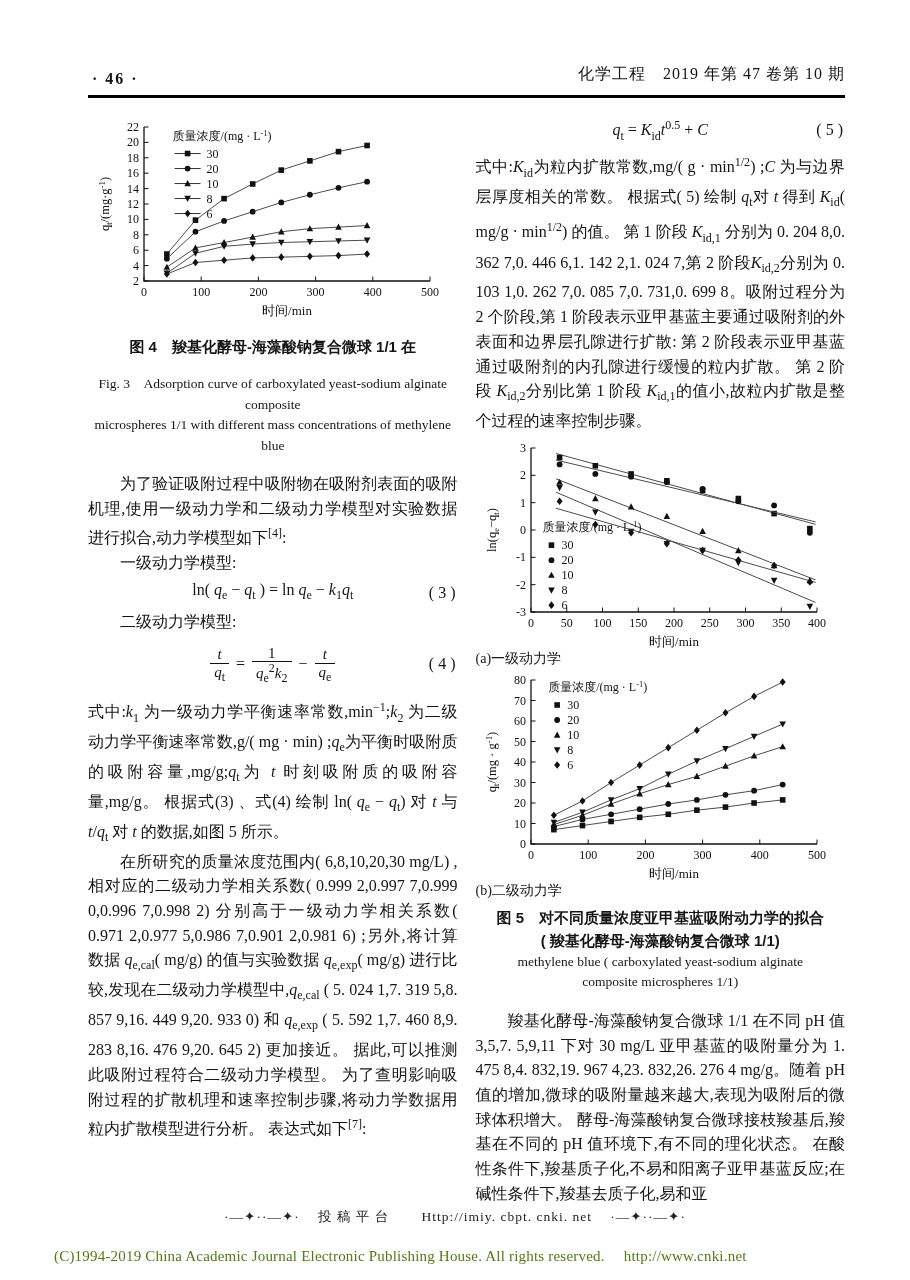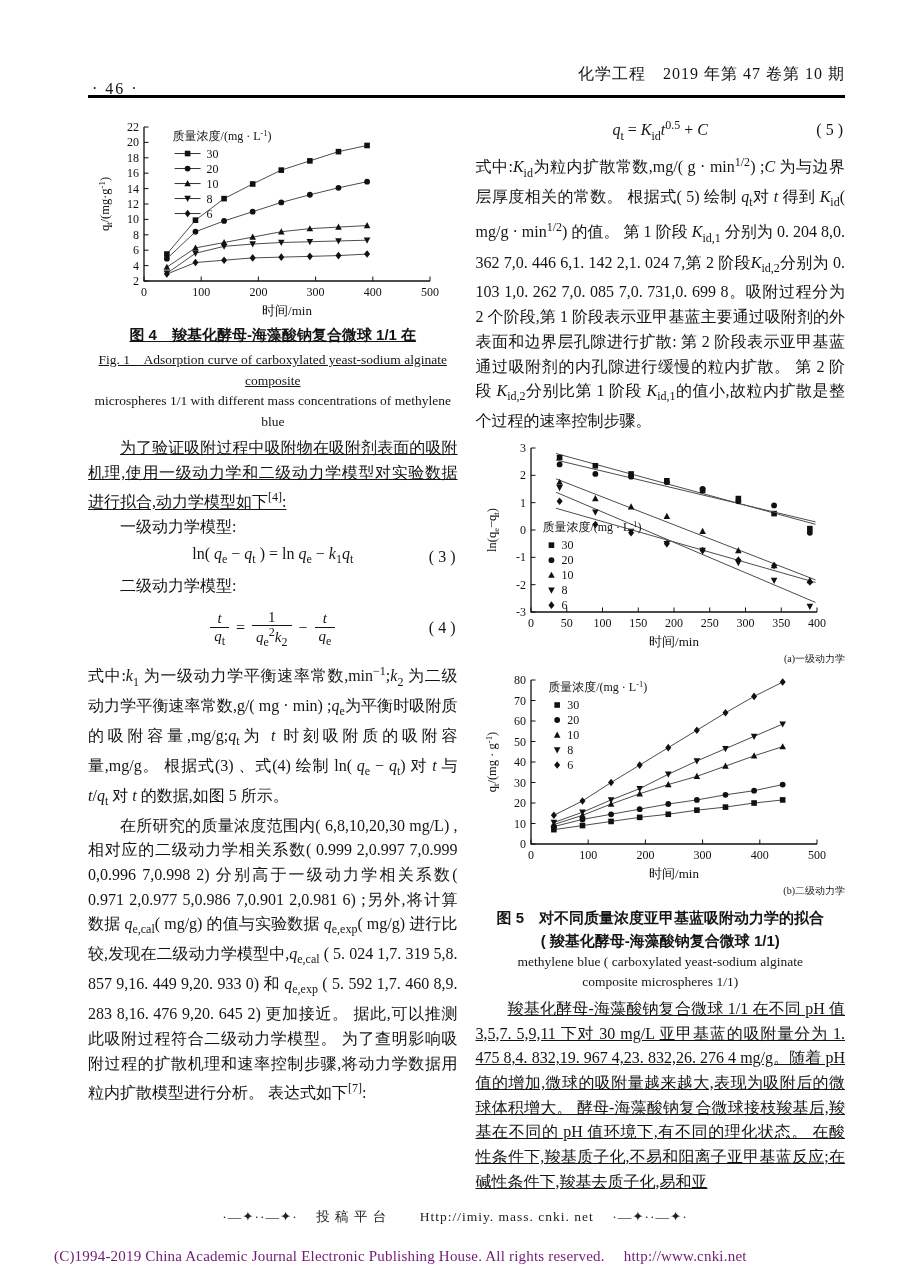--- a/index.html
+++ b/index.html
@@ -3,47 +3,47 @@
 <meta charset="utf-8">
 <style>
   html,body{margin:0;padding:0;}
   body{
     width:910px;height:1280px;position:relative;overflow:hidden;
     background:#ffffff;color:#151515;
     font-family:"Liberation Serif","DejaVu Serif",serif;
   }
   .page{padding:64px 65px 0 88px;}
   .hdr{position:relative;height:24px;font-size:16px;}
-  .pageno{position:absolute;left:4px;top:16px;letter-spacing:2px;}
+  .pageno{position:absolute;left:4px;top:6px;letter-spacing:2px;font-weight:bold;}
   .jtitle{display:block;text-align:right;letter-spacing:1px;}
   .rule{height:3px;background:#000;margin-top:7px;}
   .cols{display:flex;gap:18px;margin-top:13px;}
   .col{width:372px;font-size:16px;line-height:24.7px;text-align:justify;}
   p{margin:0;}
   .ind{text-indent:2em;}
   sub,sup{font-size:12px;}
   .eqrow{position:relative;display:flex;justify-content:center;align-items:center;min-height:30px;margin:2px 0;}
   .eqrow .eqno{position:absolute;right:2px;}
   .eq4row{min-height:56px;}
   .frac{display:inline-flex;flex-direction:column;text-align:center;vertical-align:middle;line-height:1.1;font-size:15px;}
   .fn{display:block;padding:0 4px;}
   .fd{display:block;border-top:1.2px solid #111;padding:0 4px;}
   .eqop{margin:0 7px;}
   .figblock{margin-top:8px;}
   .chart{display:flex;justify-content:center;}
   .chart svg text{font-family:"Liberation Serif","DejaVu Serif",serif;fill:#111;}
   .figcap-zh{font-family:"Liberation Sans","DejaVu Sans",sans-serif;font-weight:700;
     font-size:15px;text-align:center;line-height:23px;}
   .figcap-en{font-size:13.5px;text-align:center;line-height:20.5px;}
-  .subcap{text-align:right;font-size:10px;line-height:22px;margin:-2px 0 4px;}
-  .capgap{margin-top:4px;text-decoration:underline;}
+  .subcap{text-align:left;font-size:14px;line-height:22px;margin:-2px 0 4px;}
+  .capgap{margin-top:16px;}
   .footerline{position:absolute;left:0;right:0;bottom:54px;text-align:center;
     font-size:13.5px;letter-spacing:1px;color:#222;}
   .footerline .sep{margin:8px 14px;}
-  .copy{position:absolute;left:54px;bottom:14px;font-size:15px;color:#701a75;letter-spacing:.2px;}
+  .copy{position:absolute;left:54px;bottom:14px;font-size:15px;color:#4d7c0f;letter-spacing:.2px;}
 </style>
 </head>
 <body>
 
 <div class="page">
 
   <div class="hdr">
     <span class="pageno">· 46 ·</span>
     <span class="jtitle">化学工程　2019 年第 47 卷第 10 期</span>
   </div>
@@ -150,21 +150,21 @@
               <text x="108.6" y="68.53999999999999" font-size="12">10</text>
               <line x1="76.6" y1="79.53999999999999" x2="102.6" y2="79.53999999999999" stroke="#333" stroke-width="1"></line>
               <path d="M89.6 83.03999999999999 L92.89999999999999 76.83999999999999 L86.3 76.83999999999999 Z" fill="#111"></path>
               <text x="108.6" y="83.53999999999999" font-size="12">8</text>
               <line x1="76.6" y1="94.53999999999999" x2="102.6" y2="94.53999999999999" stroke="#333" stroke-width="1"></line>
               <path d="M89.6 90.74 L92.6 94.53999999999999 L89.6 98.33999999999999 L86.6 94.53999999999999 Z" fill="#111"></path>
               <text x="108.6" y="98.53999999999999" font-size="12">6</text>
             </svg>
           </div>
         <p class="figcap-zh capgap">图 4　羧基化酵母-海藻酸钠复合微球 1/1 在</p>
-        <p class="figcap-en capgap">Fig. 1　Adsorption curve of carboxylated yeast-sodium alginate composite</p>
+        <p class="figcap-en capgap">Fig. 3　Adsorption curve of carboxylated yeast-sodium alginate composite</p>
         <p class="figcap-en">microspheres 1/1 with different mass concentrations of methylene blue</p>
       </div>
 
       <p class="ind capgap">为了验证吸附过程中吸附物在吸附剂表面的吸附机理,使用一级动力学和二级动力学模型对实验数据进行拟合,动力学模型如下<sup>[4]</sup>:</p>
       <p class="ind">一级动力学模型:</p>
       <div class="eqrow">
         <span>ln( <i>q</i><sub>e</sub> − <i>q</i><sub>t</sub> )  = ln <i>q</i><sub>e</sub> − <i>k</i><sub>1</sub><i>q</i><sub>t</sub></span>
         <span class="eqno">( 3 )</span>
       </div>
       <p class="ind">二级动力学模型:</p>
@@ -395,17 +395,17 @@
       </div>
 
       <p class="ind capgap">羧基化酵母-海藻酸钠复合微球 1/1 在不同 pH 值 3,5,7. 5,9,11 下对 30 mg/L 亚甲基蓝的吸附量分为 1. 475 8,4. 832,19. 967 4,23. 832,26. 276 4 mg/g。随着 pH 值的增加,微球的吸附量越来越大,表现为吸附后的微球体积增大。 酵母-海藻酸钠复合微球接枝羧基后,羧基在不同的 pH 值环境下,有不同的理化状态。 在酸性条件下,羧基质子化,不易和阳离子亚甲基蓝反应;在碱性条件下,羧基去质子化,易和亚</p>
     </div>
   </div>
 </div>
 
 <div class="footerline">
   <span>·—✦··—✦·</span>
   <span class="sep">投 稿 平 台</span>
-  <span class="sep">Http://imiy. mass. cnki. net</span>
+  <span class="sep">Http://imiy. cbpt. cnki. net</span>
   <span>·—✦··—✦·</span>
 </div>
 
 <div class="copy">(C)1994-2019 China Academic Journal Electronic Publishing House. All rights reserved.　 http://www.cnki.net</div>
 
 </body></html>

